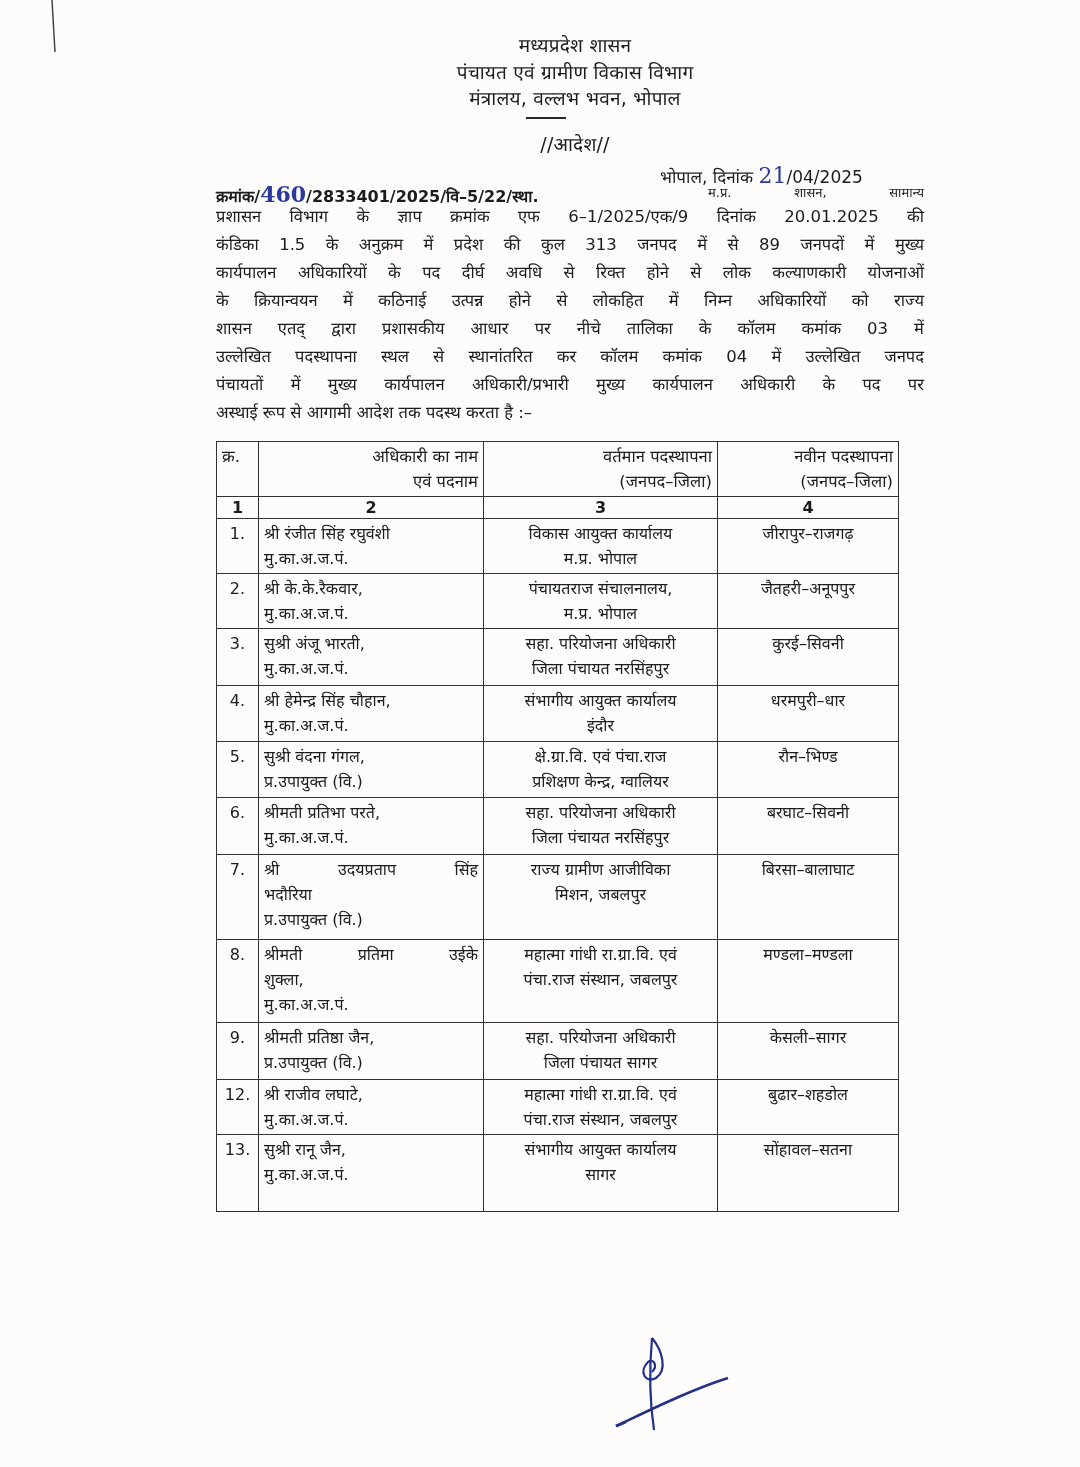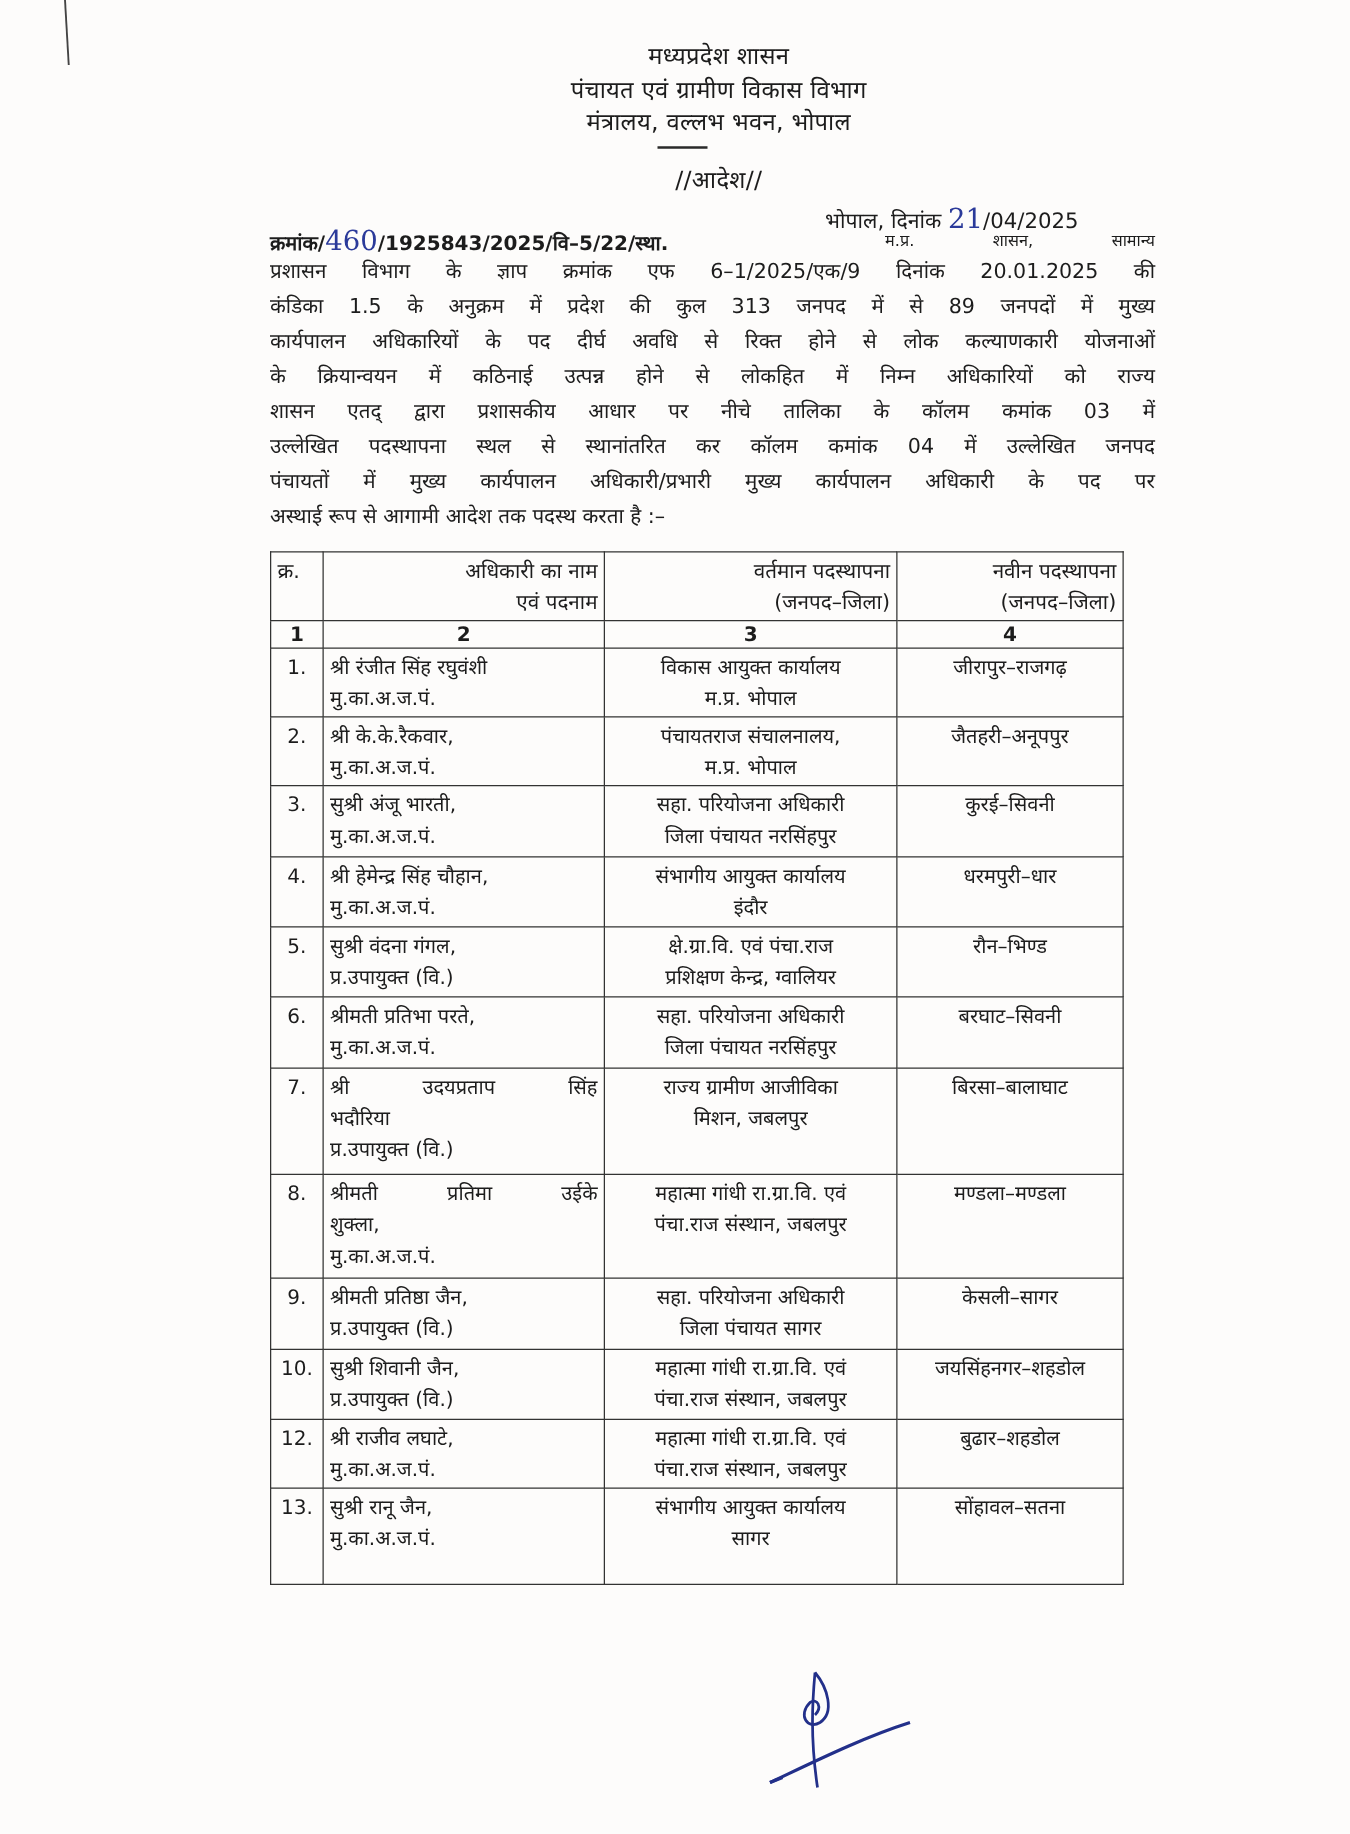--- a/index.html
+++ b/index.html
@@ -60,21 +60,21 @@
 <div class="header-line" id="h2">पंचायत एवं ग्रामीण विकास विभाग</div>
 <div class="header-line" id="h3">मंत्रालय, वल्लभ भवन, भोपाल</div>
 <div class="abs" id="rule"></div>
 <div class="header-line" id="order-title">//आदेश//</div>
 
 <div class="abs" id="place-date">
   <span>भोपाल, दिनांक </span><span class="hw">21</span><span>/04/2025</span>
 </div>
 
 <div class="abs" id="ref-line">
-  <span>क्रमांक/</span><span class="hw" style="font-weight:normal">460</span><span>/1925843/2025/वि–5/22/स्था.</span>
+  <span>क्रमांक/</span><span class="hw" style="font-weight:bold">460</span><span>/2833401/2025/वि–5/22/स्था.</span>
 </div>
 <div id="ref-tail">म.प्र. शासन, सामान्य</div>
 
 <div class="para-line" style="top:206px">प्रशासन विभाग के ज्ञाप क्रमांक एफ 6–1/2025/एक/9 दिनांक 20.01.2025 की</div>
 <div class="para-line" style="top:234px">कंडिका 1.5 के अनुक्रम में प्रदेश की कुल 313 जनपद में से 89 जनपदों में मुख्य</div>
 <div class="para-line" style="top:262px">कार्यपालन अधिकारियों के पद दीर्घ अवधि से रिक्त होने से लोक कल्याणकारी योजनाओं</div>
 <div class="para-line" style="top:290px">के क्रियान्वयन में कठिनाई उत्पन्न होने से लोकहित में निम्न अधिकारियों को राज्य</div>
 <div class="para-line" style="top:318px">शासन एतद् द्वारा प्रशासकीय आधार पर नीचे तालिका के कॉलम कमांक 03 में</div>
 <div class="para-line" style="top:346px">उल्लेखित पदस्थापना स्थल से स्थानांतरित कर कॉलम कमांक 04 में उल्लेखित जनपद</div>
 <div class="para-line" style="top:374px">पंचायतों में मुख्य कार्यपालन अधिकारी/प्रभारी मुख्य कार्यपालन अधिकारी के पद पर</div>
@@ -232,34 +232,20 @@
           <div>प्र.उपायुक्त (वि.)</div>
         </td>
         <td class="c3">
           <div>सहा. परियोजना अधिकारी</div>
           <div>जिला पंचायत सागर</div>
         </td>
         <td class="c4">
           <div>केसली–सागर</div>
         </td>
       </tr>
-      <tr style="height: 56px;">
-        <td class="c1">10.</td>
-        <td class="c2">
-          <div>सुश्री शिवानी जैन,</div>
-          <div>प्र.उपायुक्त (वि.)</div>
-        </td>
-        <td class="c3">
-          <div>महात्मा गांधी रा.ग्रा.वि. एवं</div>
-          <div>पंचा.राज संस्थान, जबलपुर</div>
-        </td>
-        <td class="c4">
-          <div>जयसिंहनगर–शहडोल</div>
-        </td>
-      </tr>
       <tr style="height: 55px; padding-left: 21px;">
         <td class="c1">12.</td>
         <td class="c2">
           <div>श्री राजीव लघाटे,</div>
           <div>मु.का.अ.ज.पं.</div>
         </td>
         <td class="c3">
           <div>महात्मा गांधी रा.ग्रा.वि. एवं</div>
           <div>पंचा.राज संस्थान, जबलपुर</div>
         </td>

